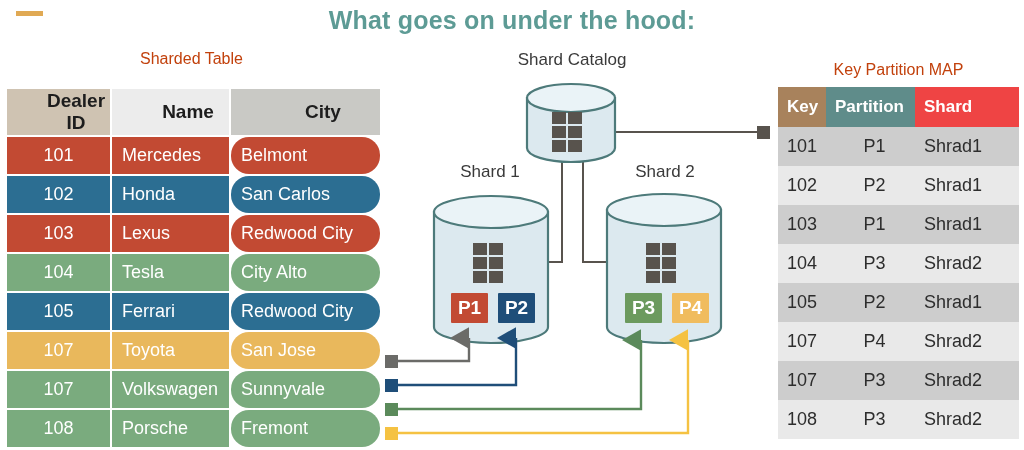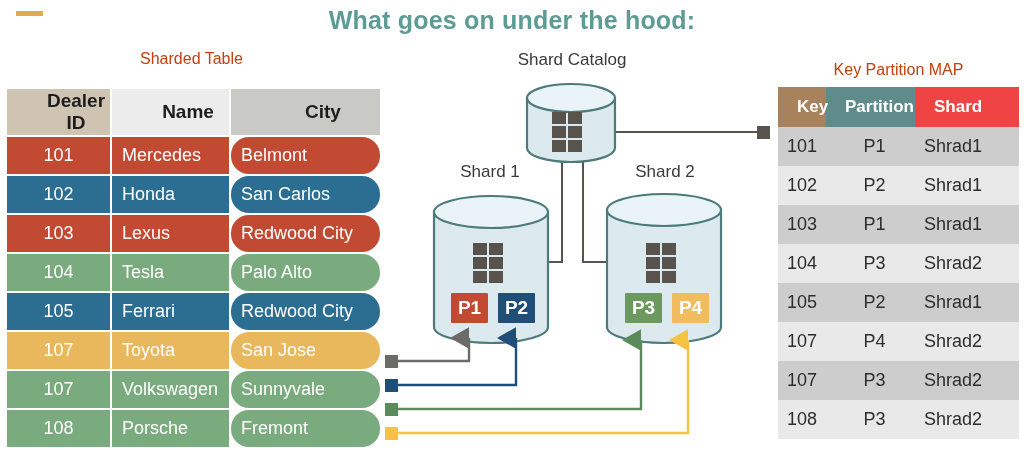--- a/index.html
+++ b/index.html
@@ -60,21 +60,21 @@
   
   #key-map-table {
     position:absolute; left:778px; top:87px; width:241px;
     border-collapse:collapse; table-layout:fixed;
   }
   #key-map-table col.k1 { width:48px; }
   #key-map-table col.k2 { width:89px; }
   #key-map-table col.k3 { width:104px; }
   #key-map-table th {
     height:40px; font-size:17px; font-weight:bold; color:#ffffff;
-    text-align:left; padding-left:19px;
+    text-align:left; padding-left:9px;
   }
   #key-map-table th.h-key  { background:#a8825c; }
   #key-map-table th.h-part { background:#5f8c8a;margin-left:20px; }
   #key-map-table th.h-shard{ background:#ef4444; }
   #key-map-table td {
     height:39px; font-size:18px; color:#2d2d2d; padding-left:9px;
   }
   #key-map-table td.c-key  { text-align:left; }
   #key-map-table td.c-part { text-align:center; }
   #key-map-table td.c-shard{ text-align:left; }
@@ -142,21 +142,21 @@
       <td class="city">San Carlos</td>
     </tr>
     <tr class="r-red">
       <td class="id">103</td>
       <td class="name">Lexus</td>
       <td class="city">Redwood City</td>
     </tr>
     <tr class="r-green">
       <td class="id">104</td>
       <td class="name">Tesla</td>
-      <td class="city">Palo Alto</td>
+      <td class="city">City Alto</td>
     </tr>
     <tr class="r-blue">
       <td class="id">105</td>
       <td class="name">Ferrari</td>
       <td class="city">Redwood City</td>
     </tr>
     <tr class="r-yellow">
       <td class="id">107</td>
       <td class="name">Toyota</td>
       <td class="city">San Jose</td>

